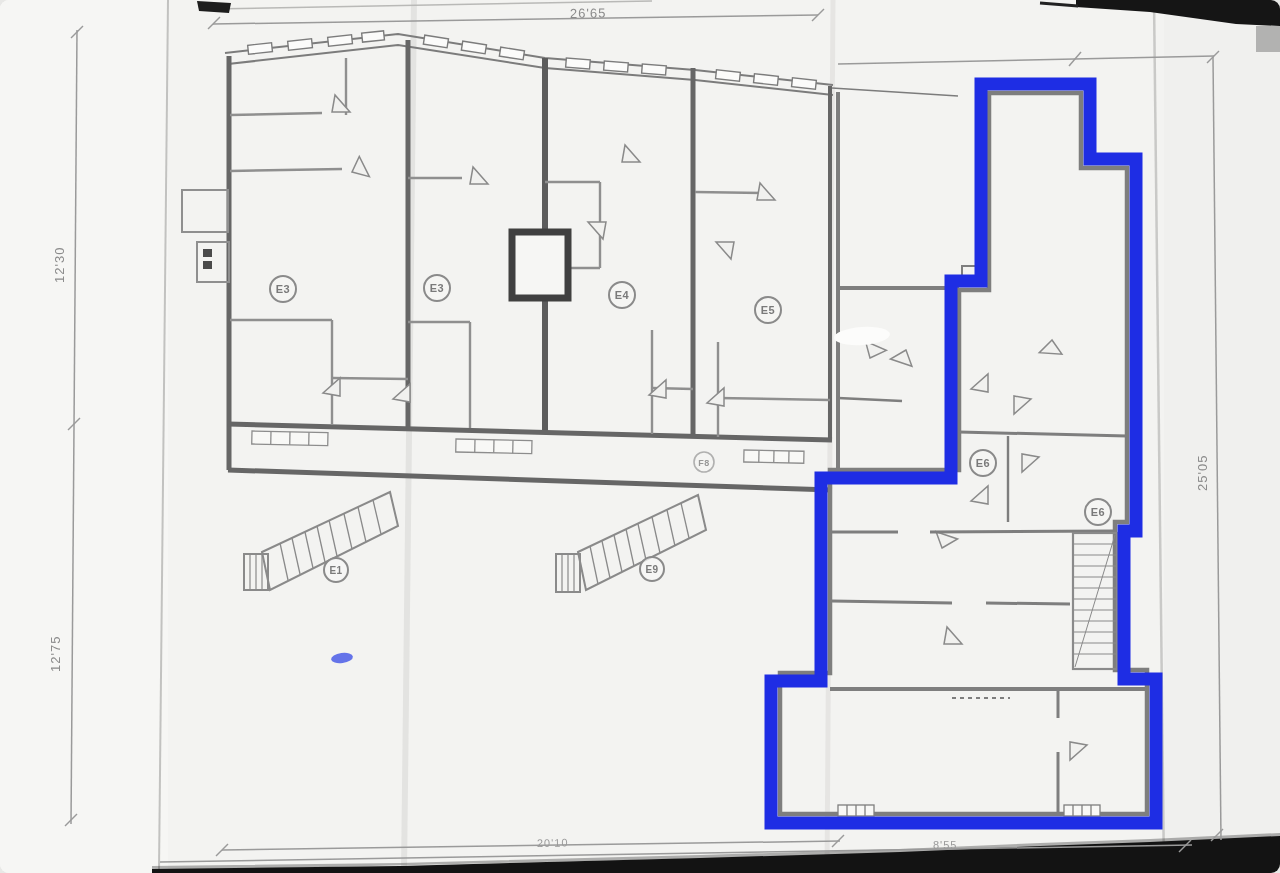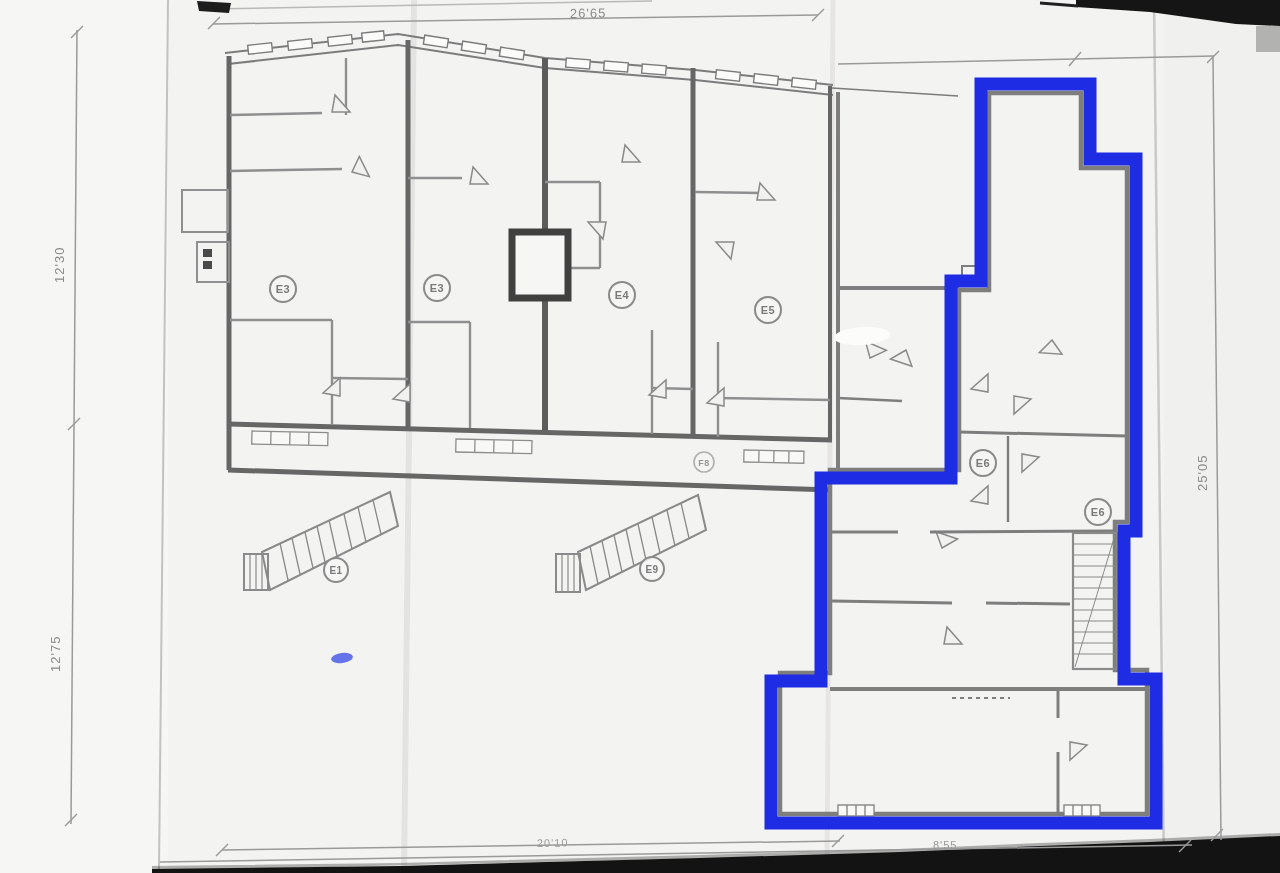--- a/index.html
+++ b/index.html
@@ -1,17 +1,17 @@
 <!DOCTYPE html>
 <html><head>
 <meta charset="utf-8">
 <style>
   html,body{margin:0;padding:0;background:#e8e8e6;}
   #stage{position:relative;width:1280px;height:873px;overflow:hidden;
-         font-family:"Liberation Sans",sans-serif;background:#f3f3f1;}
+         font-family:"Liberation Sans",sans-serif;background:#f3f3f1;border-radius:9px;}
   svg{display:block}
   text{font-family:"Liberation Sans",sans-serif;}
   .dimtxt{fill:#8b8b8b;font-size:13px;letter-spacing:1px;}
   .dimtxt.small{font-size:11px;fill:#9a9a9a;}
   .roomtxt{fill:#7a7a7a;font-size:11px;font-weight:bold;text-anchor:middle;letter-spacing:.5px;}
 </style>
 </head>
 <body>
 
 <div id="stage">

